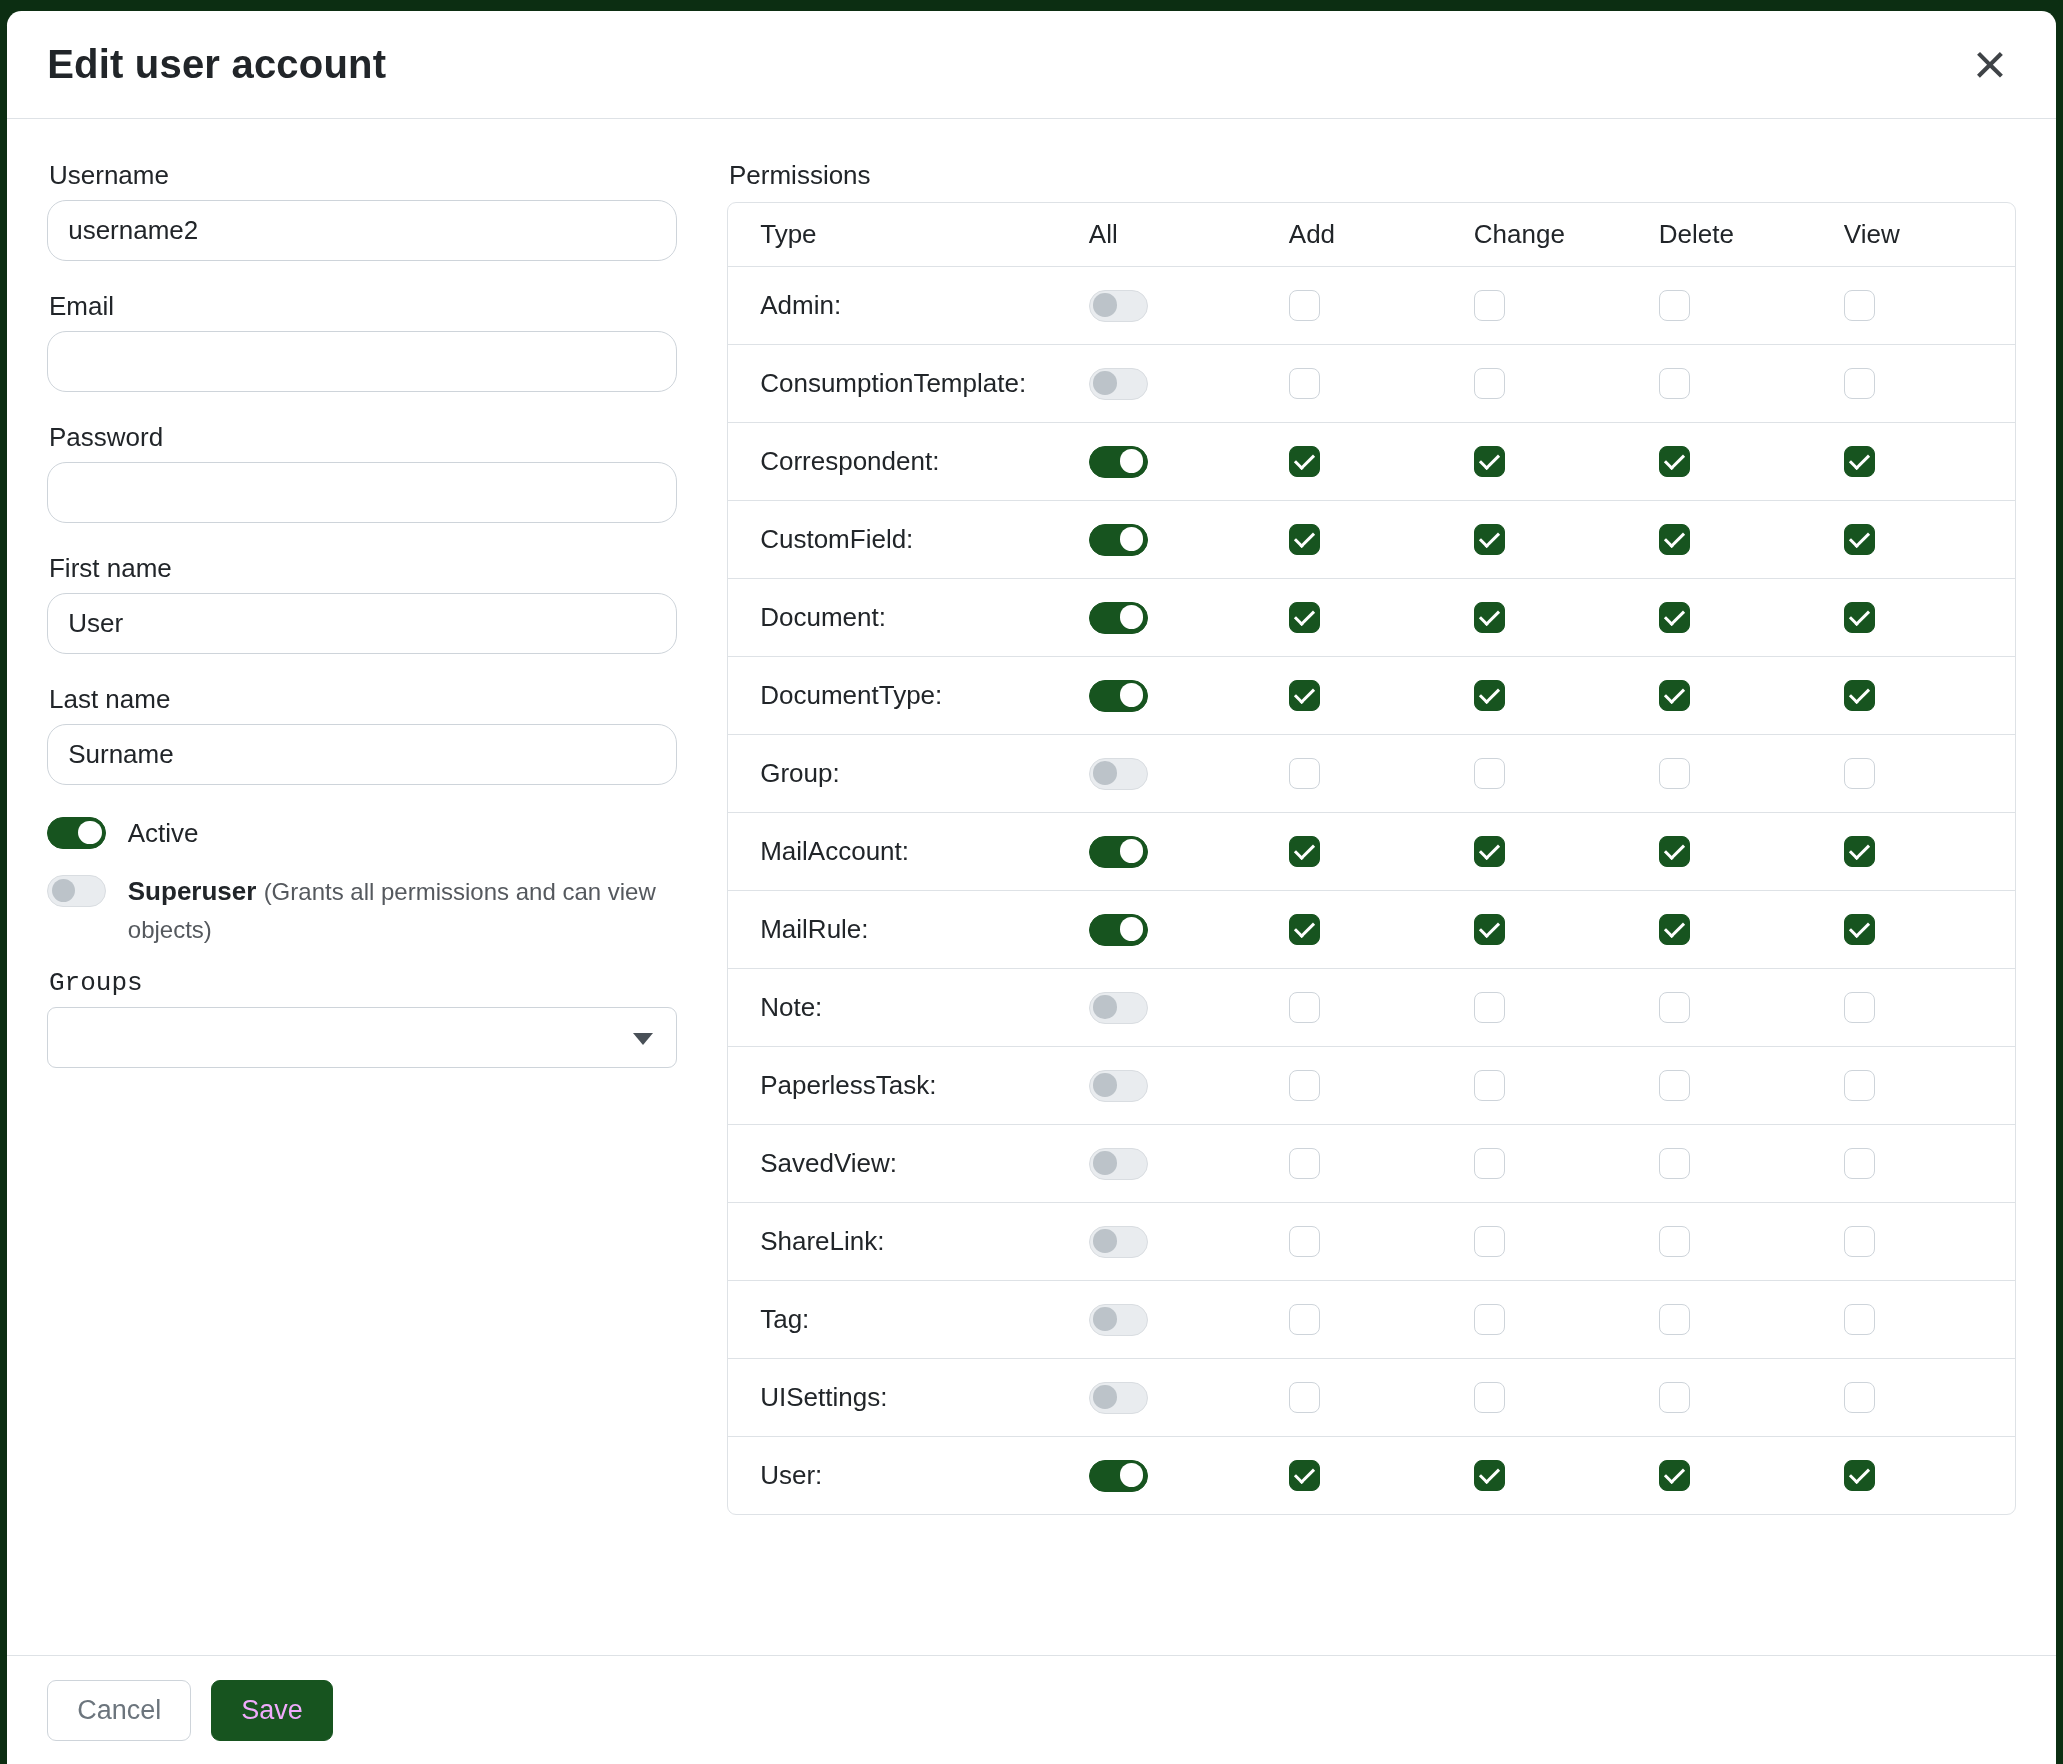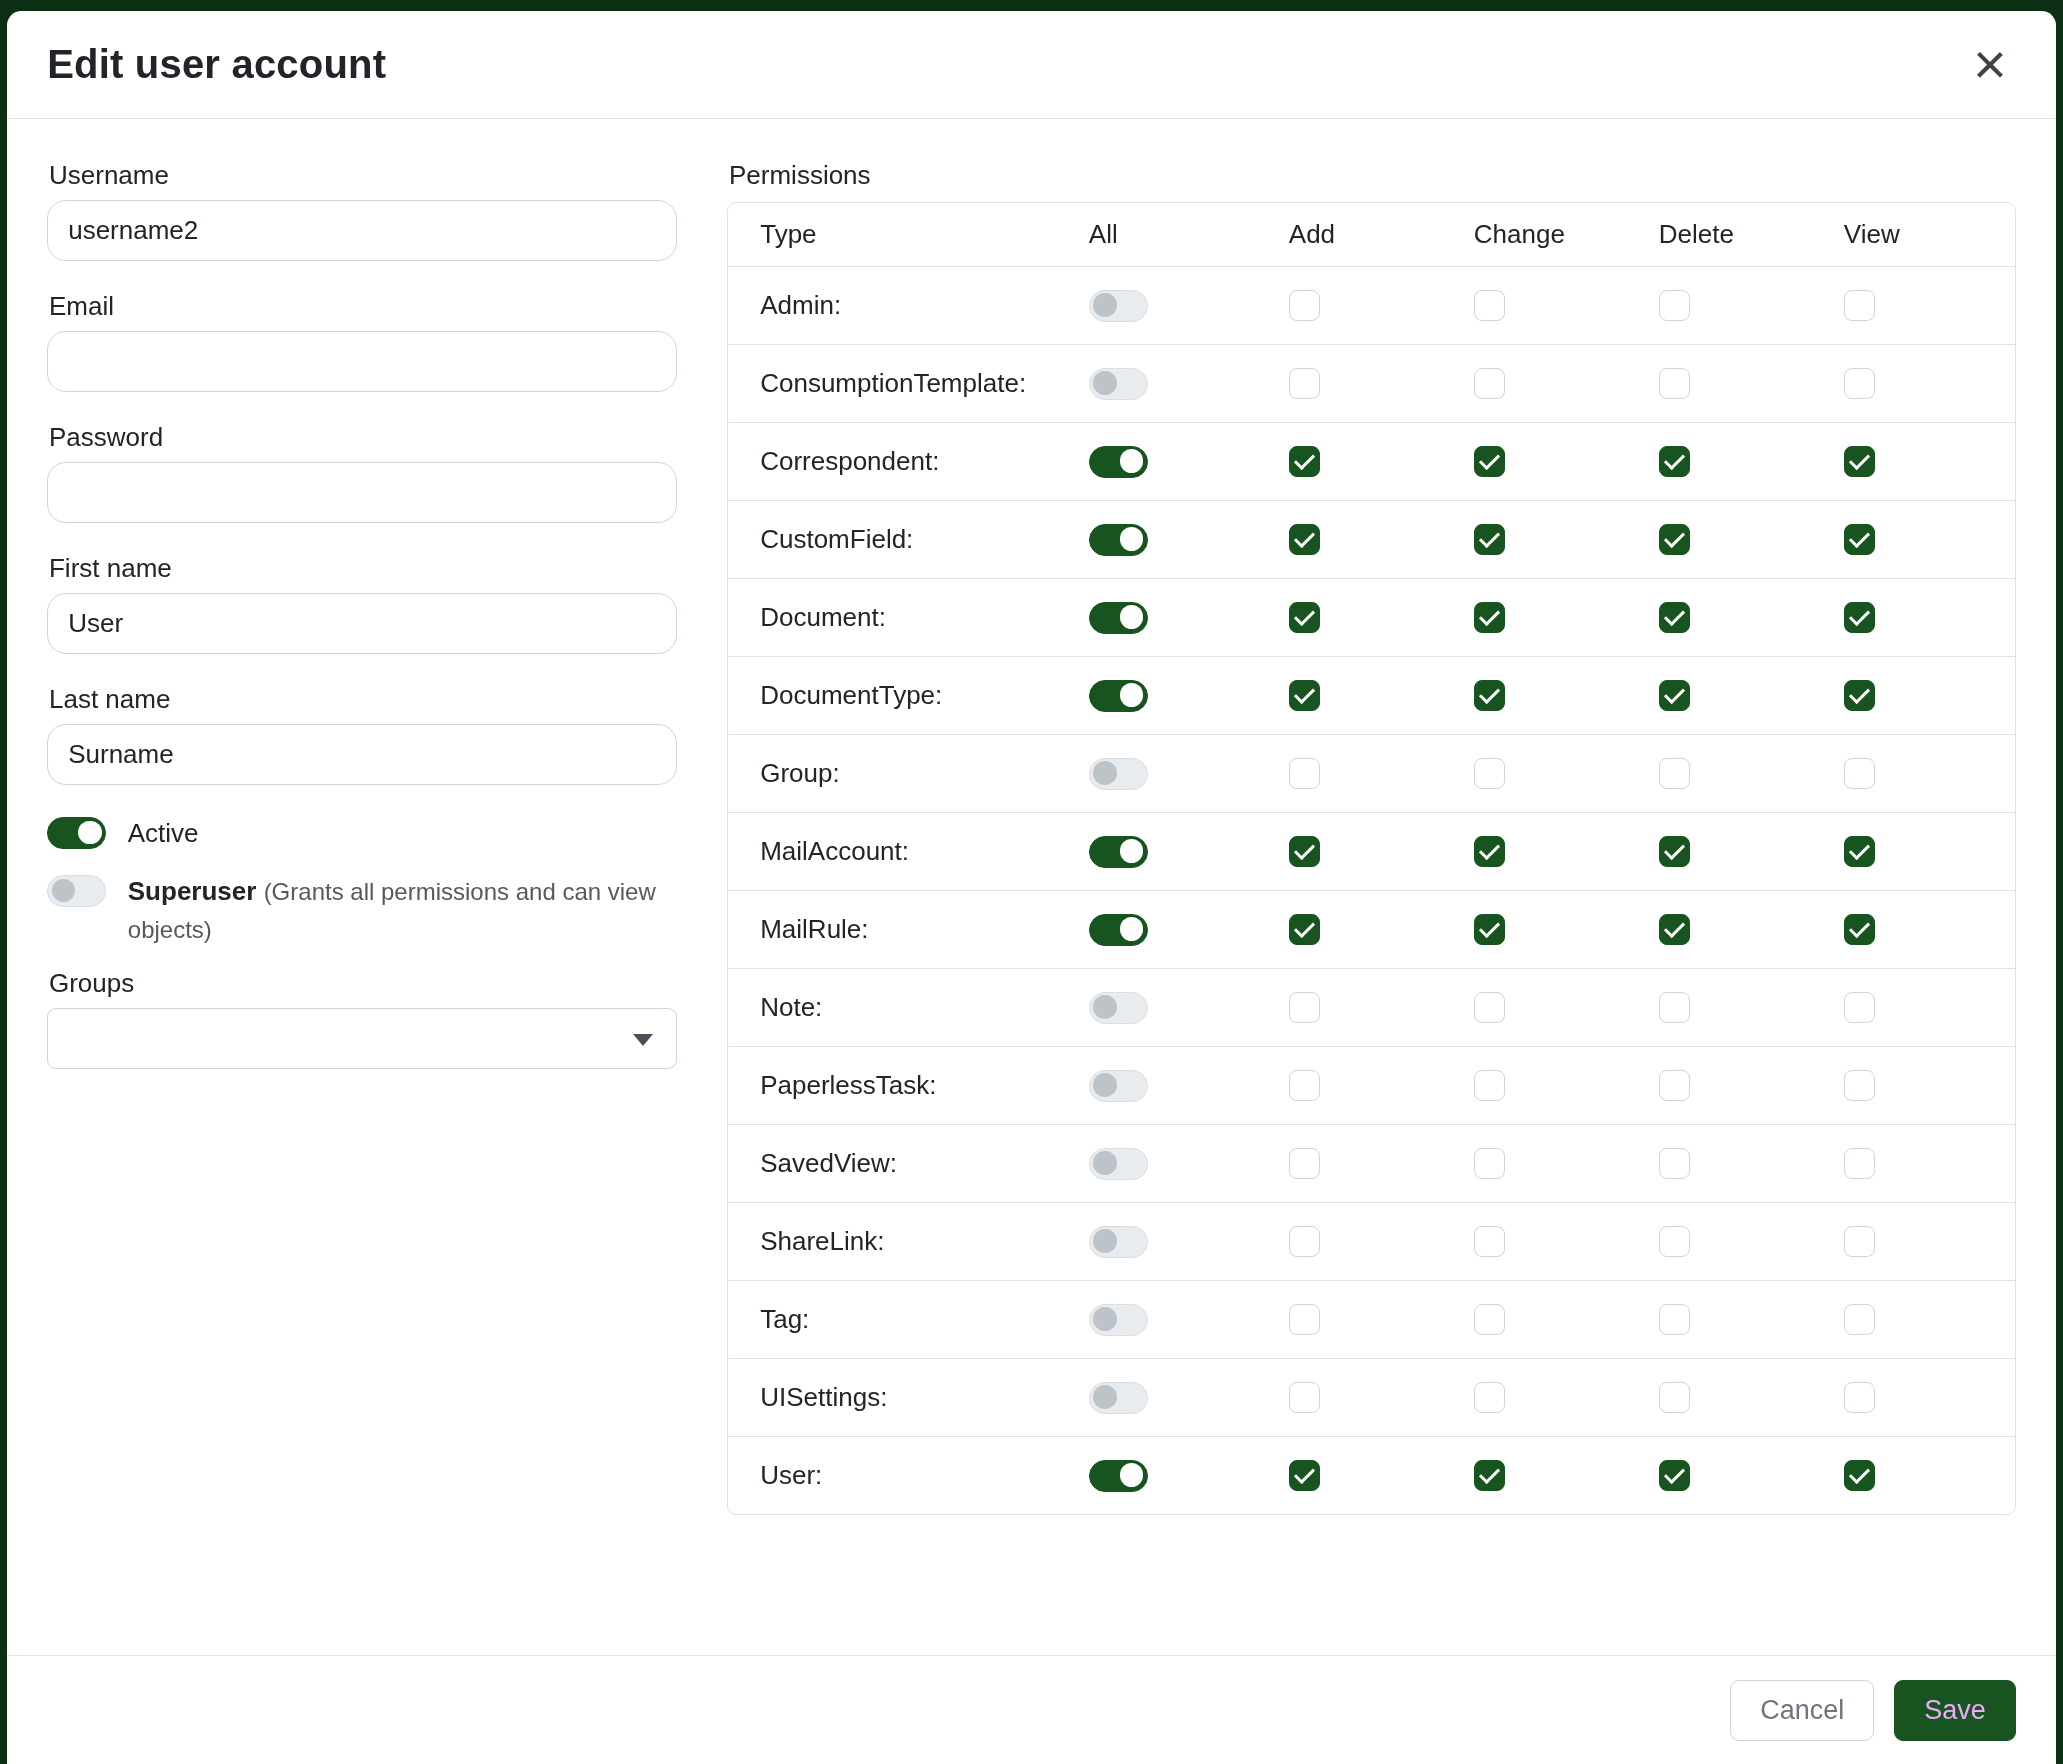--- a/index.html
+++ b/index.html
@@ -63,21 +63,21 @@
   
   .select-box{
     position:relative;width:100%;height:61px;border:1.8px solid var(--input-border);
     border-radius:9px;background:#fff;cursor:pointer;
   }
   .select-box .caret{
     position:absolute;right:23.4px;top:50%;margin-top:-4.5px;
     width:0;height:0;border-left:10.8px solid transparent;border-right:10.8px solid transparent;
     border-top:12.6px solid #495057;
   }
-  .groups-group{margin-top:17px;}
+  .groups-group{margin-top:17px;font-family:Liberation Mono, monospace;}
   
   .perm-label{font-size:26px;margin:0 0 10.8px 1.8px;display:block;}
   .perm-table{border:1.8px solid var(--border);border-radius:9px;overflow:hidden;background:#fff;}
   .perm-row{
     display:grid;
     grid-template-columns:1fr 200px 185px 185px 185px 171px;
     align-items:center;
     min-height:78px;
     padding-left:32px;
     border-top:1.8px solid var(--border);
@@ -91,21 +91,21 @@
     background:#fff;display:flex;align-items:center;justify-content:center;cursor:pointer;flex:none;
   }
   .cb.checked{background:var(--accent);border-color:var(--accent);}
   .cb.checked::after{
     content:"";width:8px;height:16px;border:solid #fff;border-width:0 3.6px 3.6px 0;
     transform:rotate(45deg);margin-bottom:4.5px;
   }
   
   .modal-footer{
     flex:none;border-top:1.8px solid var(--border);
-    padding:23.4px 40px;display:flex;justify-content:flex-end;gap:20px;align-items:center;
+    padding:23.4px 40px;display:flex;gap:20px;align-items:center;
   }
   .btn{
     height:61px;padding:0 29px;border-radius:9px;font-size:27px;
     font-family:inherit;cursor:pointer;
   }
   .btn-cancel{background:#fff;border:1.8px solid var(--input-border);color:var(--muted);}
   .btn-save{background:var(--accent);border:1.8px solid var(--accent);color:#f0abfc;}
 </style>
 </head>
 <body>

